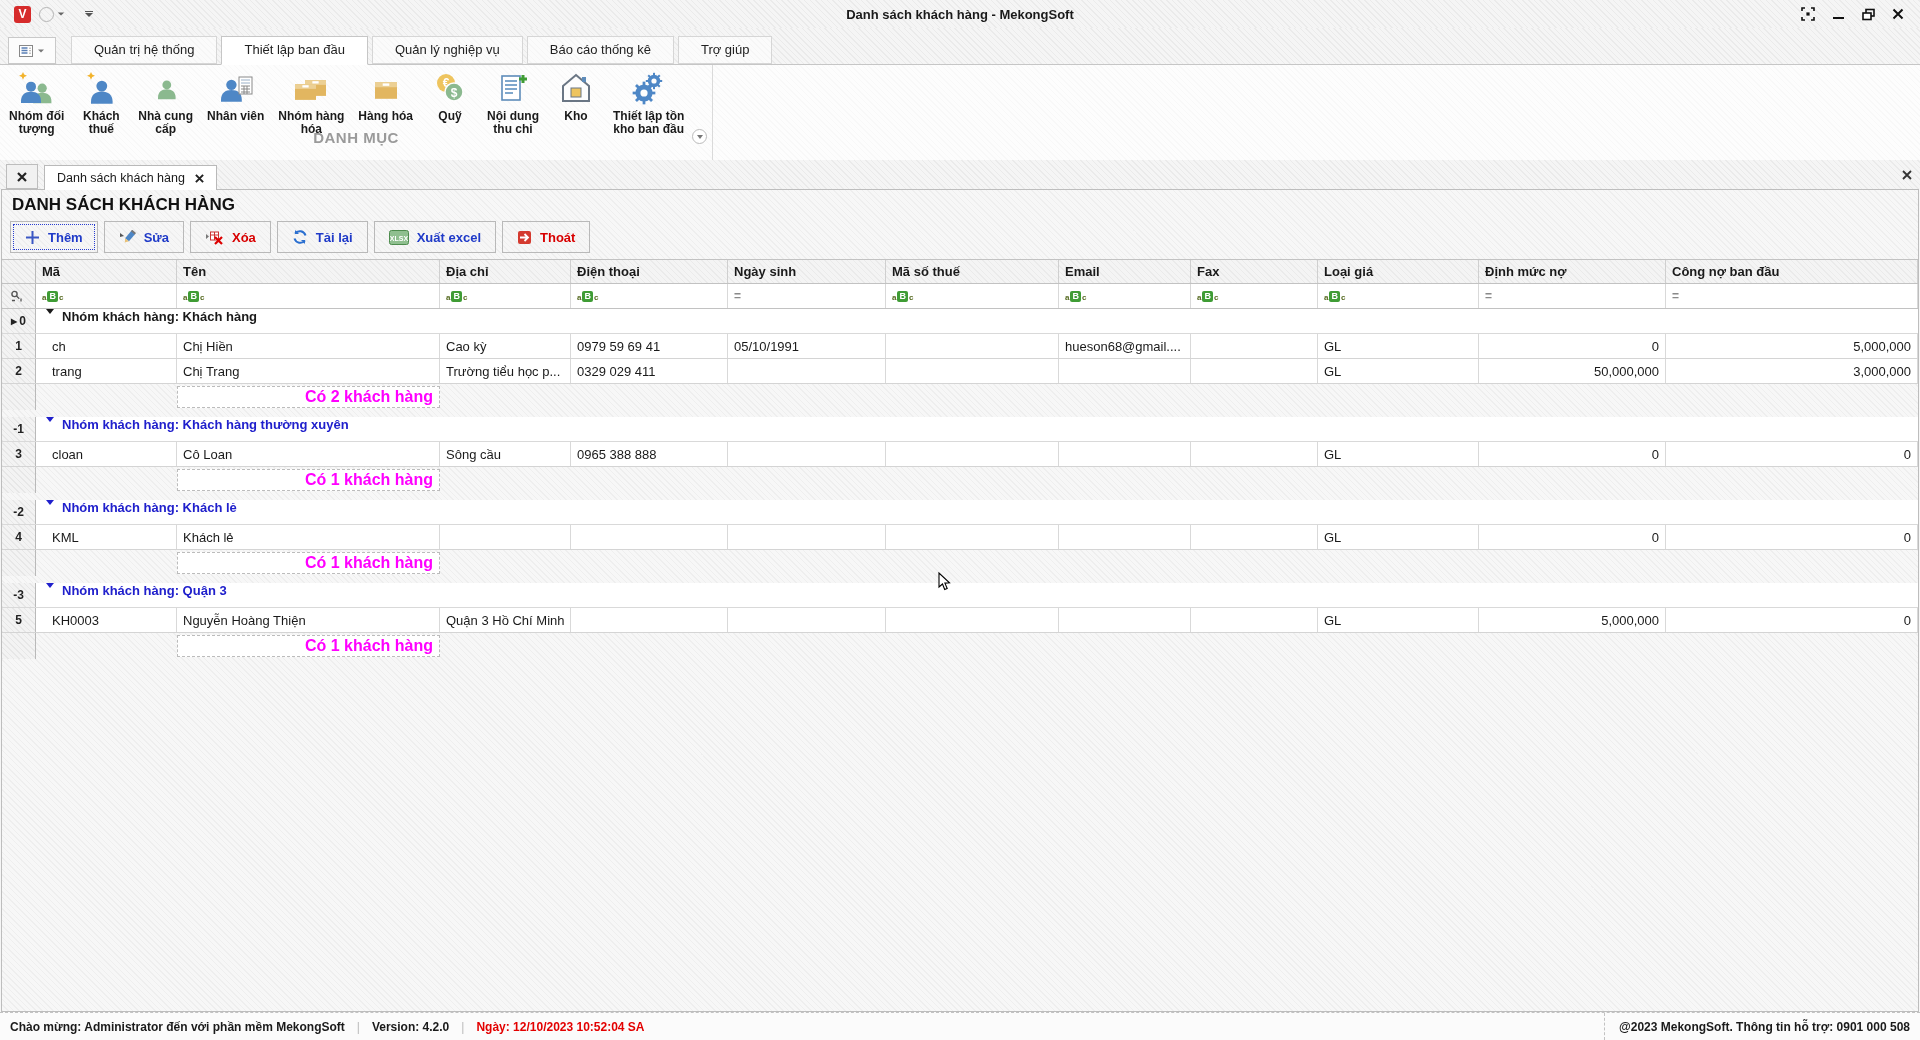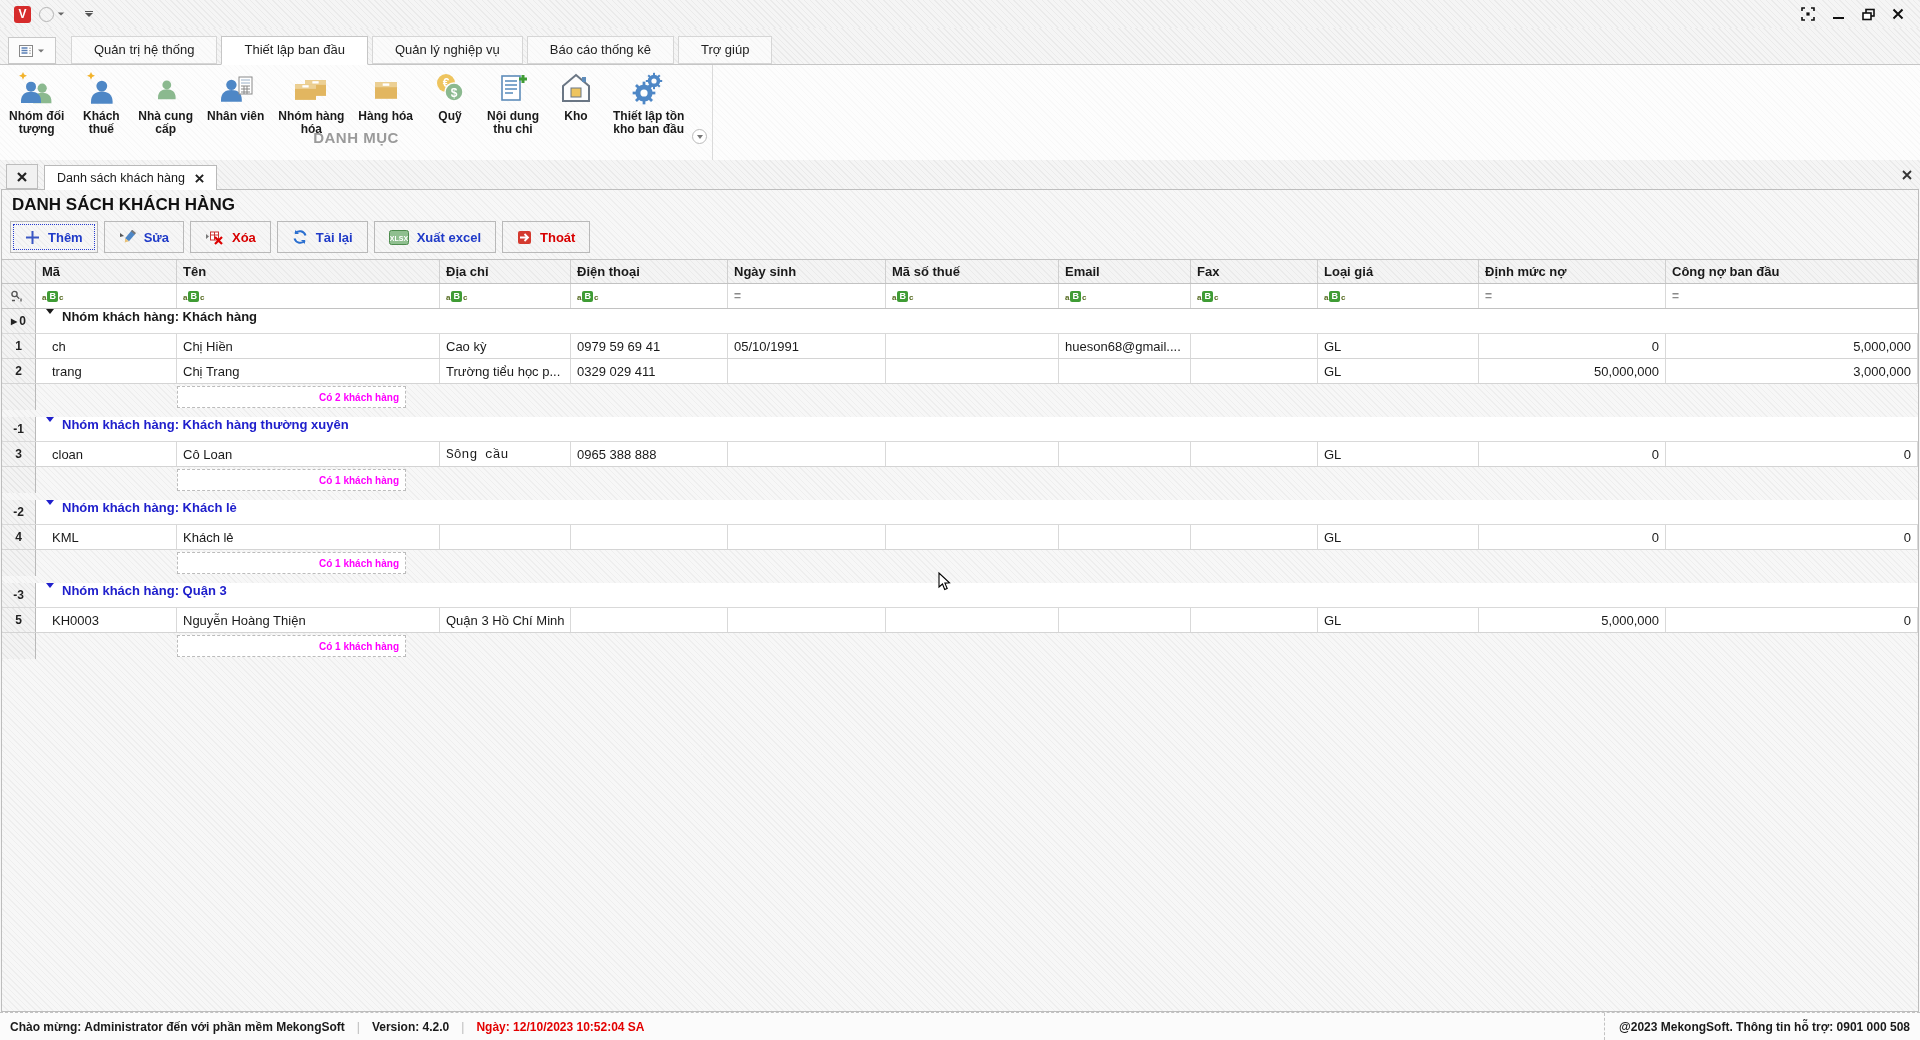--- a/index.html
+++ b/index.html
@@ -57,21 +57,21 @@
   .ghead .gcell{font-weight:bold;background-color:#f4f4f4;background-image:repeating-linear-gradient(45deg,rgba(0,0,0,.04) 0 1px,transparent 1px 4px);border-right:1px solid #cfcfcf;}
   .gfilter{height:25px;border-bottom:1px solid #c2c2c2;background:#fff;}
   .gfilter .gcell{background:#fff;}
   .ind{box-sizing:border-box;flex:0 0 34px;border-right:1px solid #b9b9b9;background-color:#f3f3f3;background-image:repeating-linear-gradient(45deg,rgba(0,0,0,.05) 0 1px,transparent 1px 4px);display:flex;align-items:center;justify-content:center;font-weight:bold;font-size:12px;color:#222;gap:2px;}
   .gdata{height:25px;background:#fff;border-bottom:1px solid #d4d4d4;}
   .ggroup{height:25px;background:#fff;border-bottom:1px solid #d9d9d9;}
   .ggroup .gc{flex:1;display:flex;align-items:flex-start;gap:8px;padding-left:10px;font-weight:bold;}
   .tri{width:0;height:0;border-left:4px solid transparent;border-right:4px solid transparent;border-top:5px solid #444;}
   .gfootrow{height:33px;position:relative;}
   .gfootrow .ind{position:absolute;left:0;top:0;bottom:7px;width:34px;}
-  .gfootcell{position:absolute;left:175px;width:229px;top:2px;height:22px;background:#fff;border:1px dashed #bcbcbc;box-sizing:border-box;display:flex;align-items:center;justify-content:flex-end;padding:0 6px;font-weight:bold;font-size:10px;}
+  .gfootcell{position:absolute;left:175px;width:263px;top:2px;height:22px;background:#fff;border:1px dashed #bcbcbc;box-sizing:border-box;display:flex;align-items:center;justify-content:flex-end;padding:0 6px;font-weight:bold;font-size:16px;}
   .gspacer{flex:1 1 auto;}
   .gtotal{height:32px;position:relative;border-top:1px solid #c5c5c5;border-bottom:1px solid #c5c5c5;flex:0 0 auto;margin-bottom:4px;}
   .gtcell{position:absolute;top:3px;height:25px;background:#fff;border:1px dashed #bcbcbc;box-sizing:border-box;display:flex;align-items:center;justify-content:flex-end;padding:0 8px;font-weight:bold;font-size:13px;}
 
   
   .abc{display:inline-flex;align-items:flex-end;line-height:1;}
   .abc i{font-style:normal;font-size:8px;color:#55691f;font-weight:bold;}
   .abc b{font-size:9px;color:#fff;background:#3f9c35;border-radius:2px;padding:0 2px;margin:0 1px;line-height:11px;}
   .eq{color:#8a8a8a;font-weight:bold;font-size:12px;}
 
@@ -81,20 +81,21 @@
   .statusbar .right{margin-left:auto;border-left:1px dashed #c2c2c2;padding-left:14px;height:100%;display:flex;align-items:center;}
   .red{color:#e30000;}
   .cursor{position:absolute;left:938px;top:572px;z-index:50;}
 </style>
 </head>
 <body>
 
 <div class="app">
 
   <div class="titlebar hatch">
+    <div class="title">Danh sách khách hàng - MekongSoft</div>
     <div class="qat">
       <div class="logo">V</div>
       <div style="display:flex;align-items:center;gap:3px;">
         <div class="qat-circle"></div>
         <div class="caret-down" style="border-top-color:#666;transform:scale(.8);"></div>
       </div>
       <div class="qat-custom">
         <div class="bar"></div>
         <div class="caret-down"></div>
       </div>
@@ -598,21 +599,21 @@
           </div>
         </div>
         <div class="grow gdata">
           <div class="ind">3</div>
           <div class="gcell" style="width: 141px; flex: 0 0 141px; padding-left: 16px;">
             <span>cloan</span>
           </div>
           <div class="gcell" style="width: 263px; flex: 0 0 263px;">
             <span>Cô Loan</span>
           </div>
-          <div class="gcell" style="width: 131px; flex: 0 0 131px; font-family: Liberation Mono, monospace;">
+          <div class="gcell" style="width: 131px; flex: 0 0 131px;">
             <span>Sông cầu</span>
           </div>
           <div class="gcell" style="width: 157px; flex: 0 0 157px;">
             <span>0965 388 888</span>
           </div>
           <div class="gcell" style="width: 158px; flex: 0 0 158px;">
             <span></span>
           </div>
           <div class="gcell" style="width: 173px; flex: 0 0 173px;">
             <span></span>

